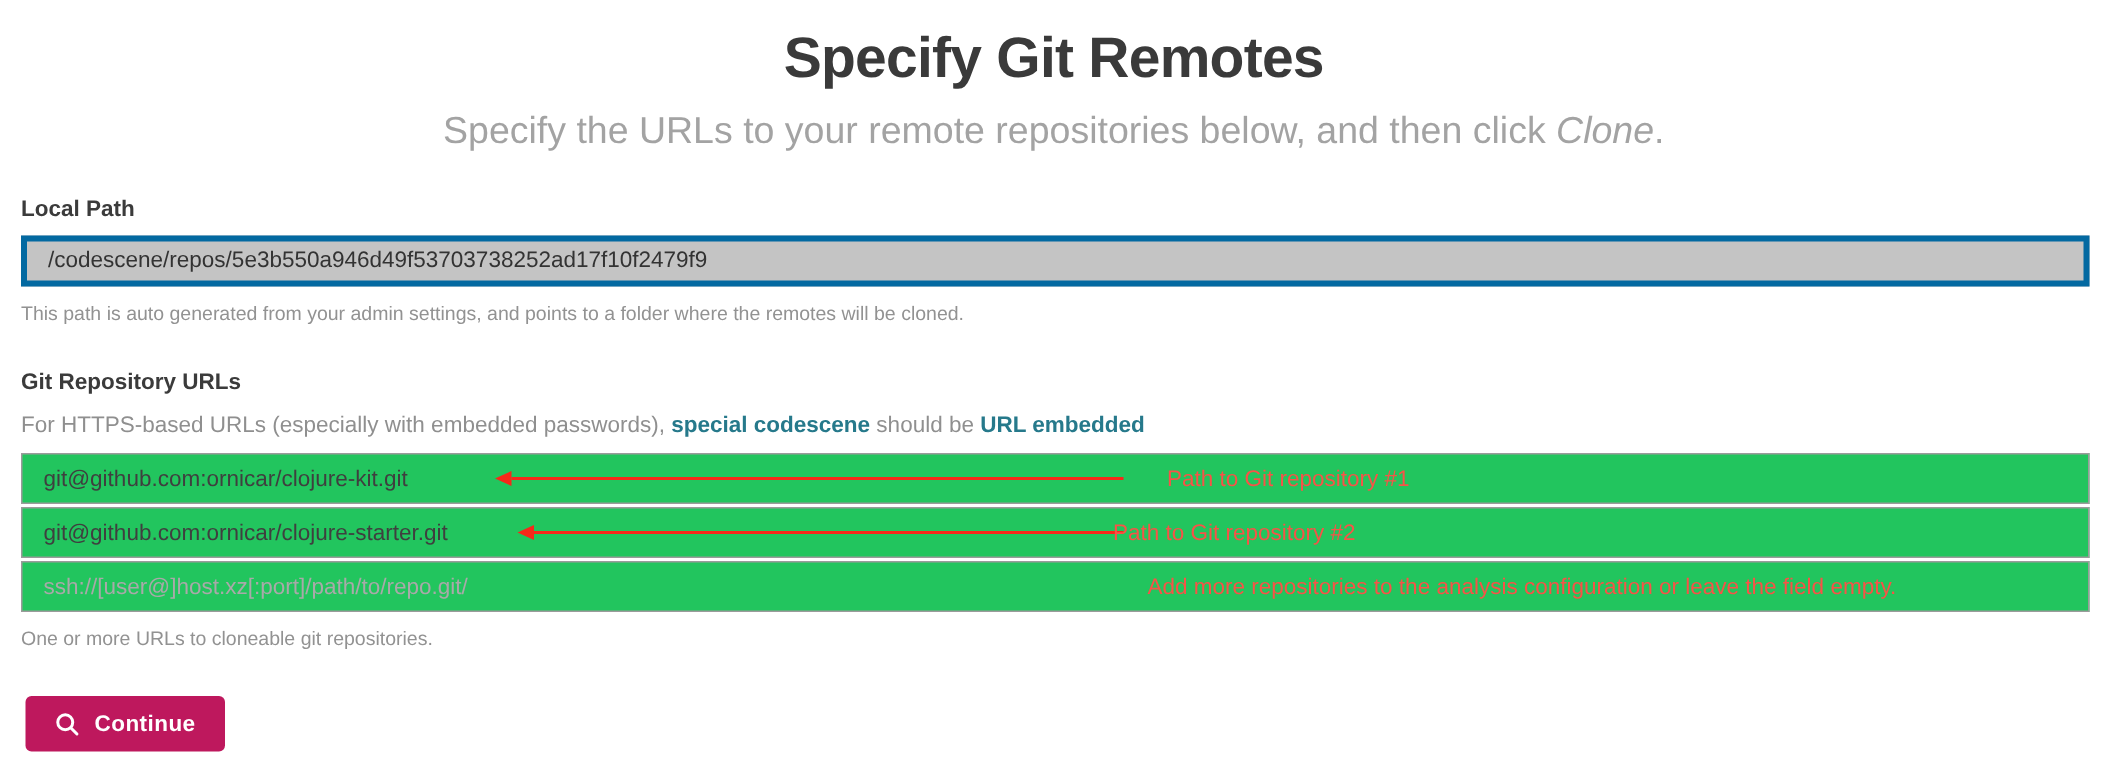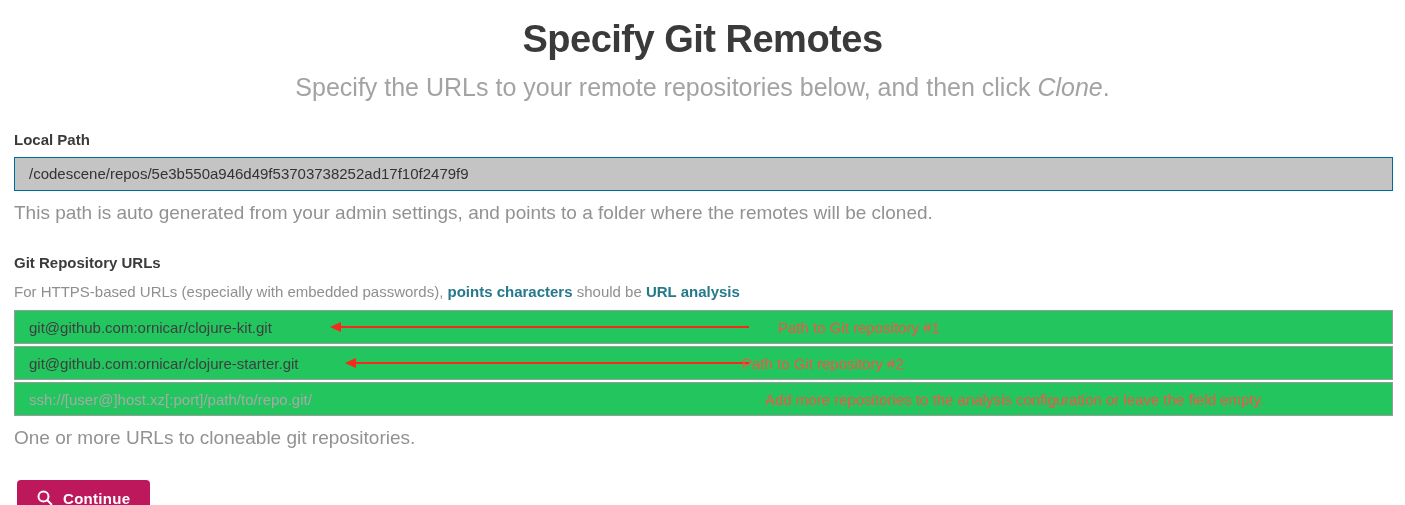--- a/index.html
+++ b/index.html
@@ -27,30 +27,30 @@
 
   .field-label {
     font-size: 15px; font-weight: bold; color: #3b3b3b;
   }
   .label-local-path { margin-top: 29px; }
 
   .local-path-box {
     margin-top: 9px;
     width: 100%; height: 34px;
     background: #c4c4c4;
-    border: 1px solid #0369a1;
+    border: 4px solid #0369a1;
     color: #333333;
     font-size: 15px;
     font-family: "Liberation Sans", "DejaVu Sans", sans-serif;
     padding: 0 14px;
     display: block;
   }
 
   .help-text {
-    margin-top: 10px; font-size: 19px; color: #929292; line-height: 1.3;
+    margin-top: 10px; font-size: 13px; color: #929292; line-height: 1.3;
   }
 
   .label-git-urls { margin-top: 29px; }
 
   .note {
     margin-top: 12px; font-size: 15px; color: #8f8f8f;
   }
   .note a {
     color: #26798b; font-weight: bold; text-decoration: none; cursor: pointer;
   }
@@ -130,21 +130,21 @@
     <div class="subtitle"><span>Specify the URLs to your remote repositories below, and then click </span><em>Clone</em><span>.</span></div>
   </div>
 
   <div class="form">
 
     <div class="field-label label-local-path">Local Path</div>
     <input class="local-path-box" type="text" disabled="" value="/codescene/repos/5e3b550a946d49f53703738252ad17f10f2479f9" style="">
     <div class="help-text">This path is auto generated from your admin settings, and points to a folder where the remotes will be cloned.</div>
 
     <div class="field-label label-git-urls">Git Repository URLs</div>
-    <div class="note"><span>For HTTPS-based URLs (especially with embedded passwords), </span><a>points characters</a><span> should be </span><a>URL analysis</a></div>
+    <div class="note"><span>For HTTPS-based URLs (especially with embedded passwords), </span><a>special codescene</a><span> should be </span><a>URL embedded</a></div>
 
     <div class="inputs-wrap">
       <input class="git-input" type="text" value="git@github.com:ornicar/clojure-kit.git" style="">
       <input class="git-input" type="text" value="git@github.com:ornicar/clojure-starter.git" style="">
       <input class="git-input" type="text" placeholder="ssh://[user@]host.xz[:port]/path/to/repo.git/" style="">
 
       <div class="arrow arrow-1"></div>
       <div class="arrow arrow-2"></div>
       <div class="annotation ann-1">Path to Git repository #1</div>
       <div class="annotation ann-2">Path to Git repository #2</div>

